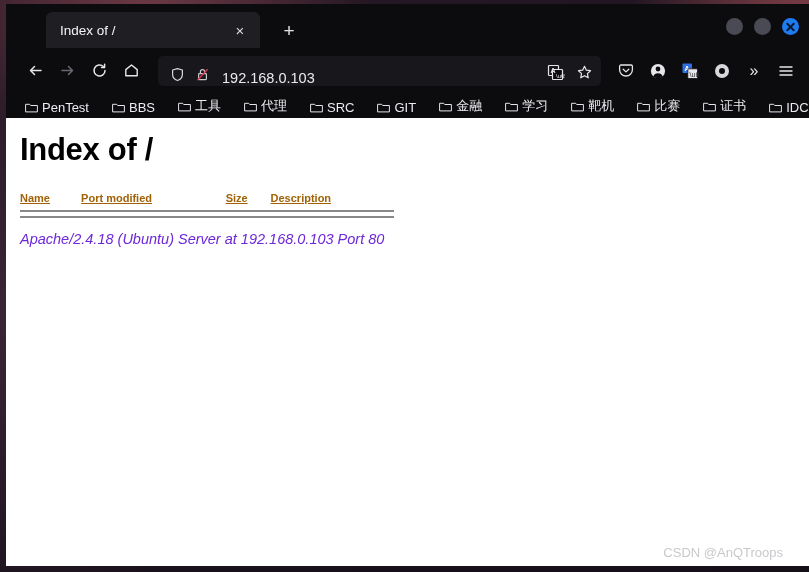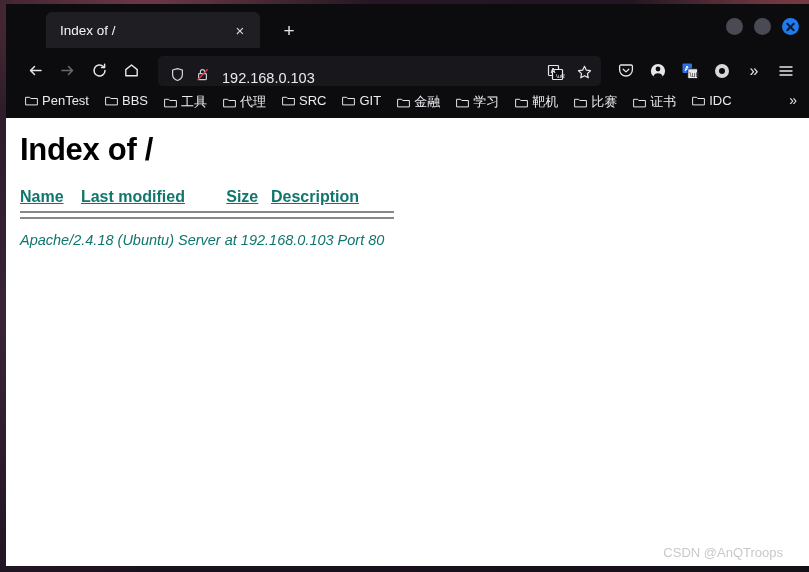--- a/index.html
+++ b/index.html
@@ -162,23 +162,23 @@
     width: 30px; height: 30px;
     display: flex; align-items: center; justify-content: center;
     flex: 0 0 auto;
   }
 
   
   .bookmarks {
     height: 28px;
     background: #0c0c0f;
     display: flex;
-    align-items: flex-start;
+    align-items: flex-end;
     padding: 0 6px 0 14px;
-    gap: 6px;
+    gap: 13px;
     overflow: hidden;
   }
   .bm {
     display: flex;
     align-items: center;
     gap: 4px;
     padding: 3px 5px;
     border-radius: 3px;
     color: #ebebf0;
     font-size: 13px;
@@ -214,44 +214,44 @@
     font-size: 15px;
     color: #000;
   }
   table.dirlist th {
     text-align: left;
     font-weight: bold;
     padding: 0 0 3px 0;
     white-space: nowrap;
   }
   table.dirlist th a {
-    color: #0f766e;
+    color: #a16207;
     text-decoration: underline;
-    font-size: 16px;
+    font-size: 11px;
   }
   td.icon-cell { width: 22px; padding-right: 2px; vertical-align: middle; }
   td.name-cell { padding-right: 22px; white-space: nowrap; vertical-align: middle; }
   td.date-cell { padding-right: 26px; white-space: nowrap; vertical-align: middle; }
   td.size-cell { padding-right: 18px; white-space: nowrap; vertical-align: middle; text-align: left;}
   td.desc-cell { white-space: nowrap; vertical-align: middle; }
   table.dirlist td { padding: 4px 0; }
   a.filelink { color: #0000cc; text-decoration: underline; }
   tr.rule-row td { padding: 0; }
   .hr {
     height: 2px;
     background: #888888;
     width: 374px;
     margin: 2px 0;
   }
   .th-cols th { padding-left: 4px; }
   .addr-footer {
     margin-top: 11px;
     font-style: italic;
     font-size: 14.5px;
-    color: #0f766e;
+    color: #6d28d9;
     white-space: nowrap;
   }
   .watermark {
     position: absolute;
     right: 26px;
     bottom: 6px;
     color: #c9c9cd;
     font-size: 13px;
   }
   .folder-svg { display: block; }
@@ -468,21 +468,21 @@
 
     <div class="content">
 
       <h1 class="idx">Index of /</h1>
 
       <table class="dirlist">
         <tbody>
             <tr class="th-cols">
           <th></th>
           <th><a href="#">Name</a></th>
-          <th><a href="#">Last modified</a></th>
+          <th><a href="#">Port modified</a></th>
           <th><a href="#">Size</a></th>
           <th><a href="#">Description</a></th>
         </tr>
 
         <tr class="rule-row">
           <td colspan="5">
                 <div class="hr"></div>
               </td>
         </tr>
 

